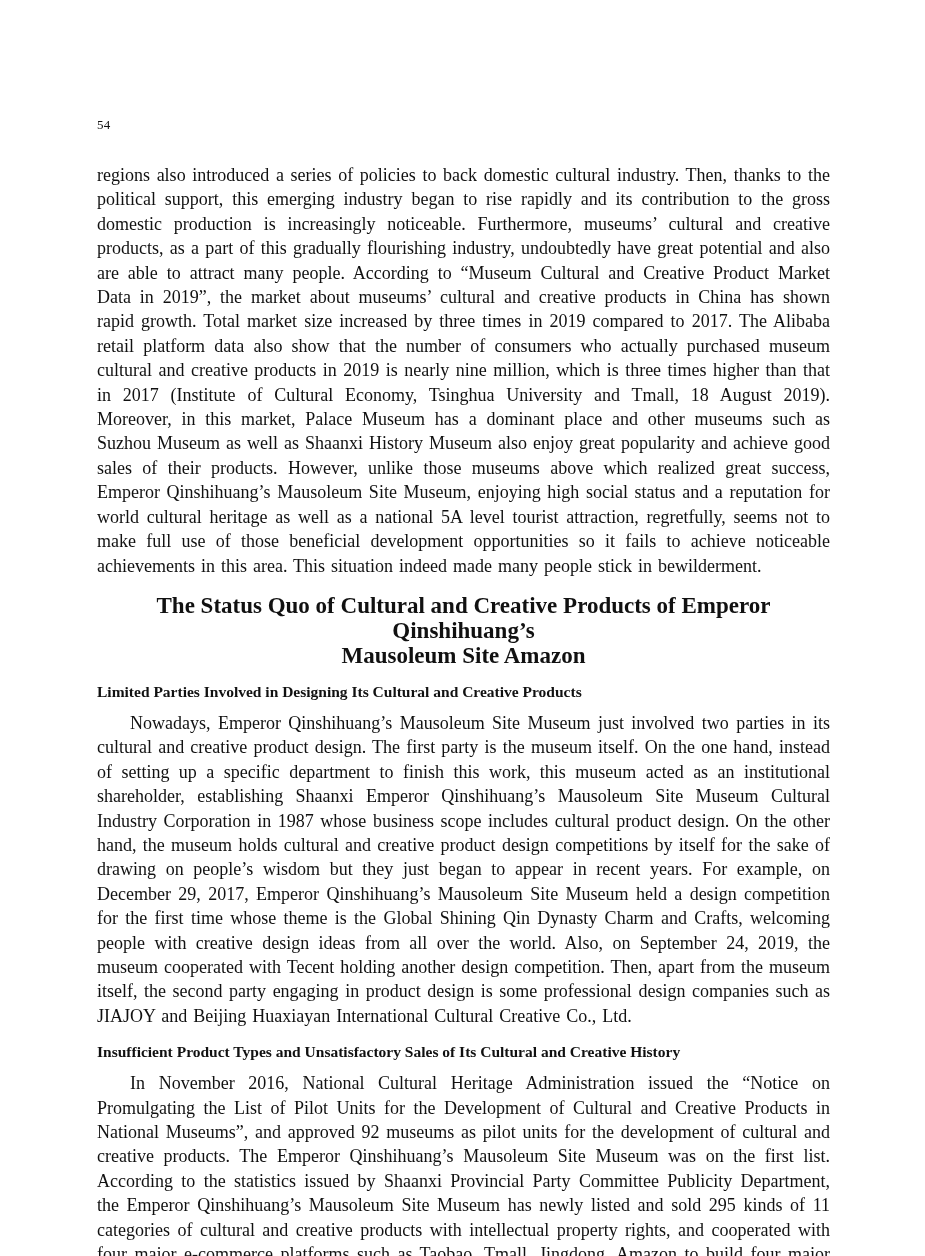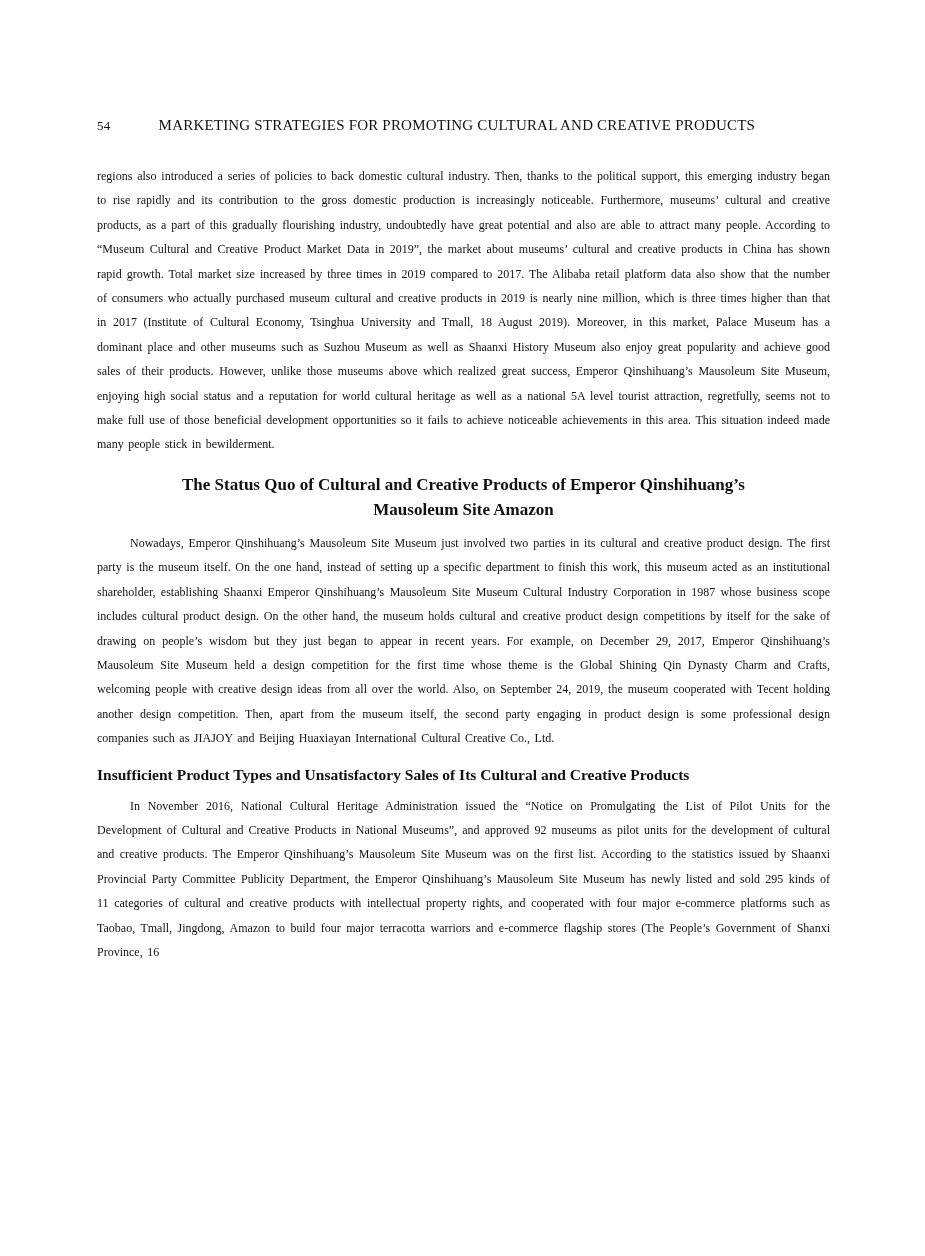--- a/index.html
+++ b/index.html
@@ -27,33 +27,33 @@
     font-size: 13px;
     letter-spacing: 0.3px;
   }
   .head-title {
     margin-left: 48px;
     font-size: 15px;
     letter-spacing: 0.2px;
   }
   .body-text {
     margin: 30px 0 0 0;
-    font-size: 12px;
+    font-size: 18px;
     line-height: 24.4px;
     text-align: justify;
     text-justify: inter-word;
     word-spacing: 1.5px;
   }
   .body-text.indented {
     text-indent: 33px;
     margin-top: 9px;
   }
   .section-heading {
     margin: 15px 0 0 0;
-    font-size: 17px;
+    font-size: 23px;
     font-weight: bold;
     text-align: center;
     line-height: 25px;
   }
   .section-heading .line {
     display: block;
   }
   .subheading {
     margin: 13px 0 0 0;
     font-size: 15.5px;
@@ -62,30 +62,30 @@
     text-align: left;
   }
 </style>
 </head>
 <body>
 
 <div class="page">
 
   <header class="running-head">
     <span class="page-num">54</span>
-    <span class="head-title">MARKETING STRATEGIES FOR PROMOTING CULTURAL AND CREATIVE PRODUCTS</span>
   </header>
 
   <p class="body-text">regions also introduced a series of policies to back domestic cultural industry. Then, thanks to the political support, this emerging industry began to rise rapidly and its contribution to the gross domestic production is increasingly noticeable. Furthermore, museums’ cultural and creative products, as a part of this gradually flourishing industry, undoubtedly have great potential and also are able to attract many people. According to “Museum Cultural and Creative Product Market Data in 2019”, the market about museums’ cultural and creative products in China has shown rapid growth. Total market size increased by three times in 2019 compared to 2017. The Alibaba retail platform data also show that the number of consumers who actually purchased museum cultural and creative products in 2019 is nearly nine million, which is three times higher than that in 2017 (Institute of Cultural Economy, Tsinghua University and Tmall, 18 August 2019). Moreover, in this market, Palace Museum has a dominant place and other museums such as Suzhou Museum as well as Shaanxi History Museum also enjoy great popularity and achieve good sales of their products. However, unlike those museums above which realized great success, Emperor Qinshihuang’s Mausoleum Site Museum, enjoying high social status and a reputation for world cultural heritage as well as a national 5A level tourist attraction, regretfully, seems not to make full use of those beneficial development opportunities so it fails to achieve noticeable achievements in this area. This situation indeed made many people stick in bewilderment.</p>
 
   <h1 class="section-heading">
     <span class="line">The Status Quo of Cultural and Creative Products of Emperor Qinshihuang’s</span>
     <span class="line">Mausoleum Site Amazon</span>
   </h1>
 
+  <h2 class="subheading">Limited Parties Involved in Designing Its Cultural and Creative Products</h2>
 
   <p class="body-text indented">Nowadays, Emperor Qinshihuang’s Mausoleum Site Museum just involved two parties in its cultural and creative product design. The first party is the museum itself. On the one hand, instead of setting up a specific department to finish this work, this museum acted as an institutional shareholder, establishing Shaanxi Emperor Qinshihuang’s Mausoleum Site Museum Cultural Industry Corporation in 1987 whose business scope includes cultural product design. On the other hand, the museum holds cultural and creative product design competitions by itself for the sake of drawing on people’s wisdom but they just began to appear in recent years. For example, on December 29, 2017, Emperor Qinshihuang’s Mausoleum Site Museum held a design competition for the first time whose theme is the Global Shining Qin Dynasty Charm and Crafts, welcoming people with creative design ideas from all over the world. Also, on September 24, 2019, the museum cooperated with Tecent holding another design competition. Then, apart from the museum itself, the second party engaging in product design is some professional design companies such as JIAJOY and Beijing Huaxiayan International Cultural Creative Co., Ltd.</p>
 
-  <h2 class="subheading">Insufficient Product Types and Unsatisfactory Sales of Its Cultural and Creative Products</h2>
+  <h2 class="subheading">Insufficient Product Types and Unsatisfactory Sales of Its Cultural and Creative History</h2>
 
   <p class="body-text indented">In November 2016, National Cultural Heritage Administration issued the “Notice on Promulgating the List of Pilot Units for the Development of Cultural and Creative Products in National Museums”, and approved 92 museums as pilot units for the development of cultural and creative products. The Emperor Qinshihuang’s Mausoleum Site Museum was on the first list. According to the statistics issued by Shaanxi Provincial Party Committee Publicity Department, the Emperor Qinshihuang’s Mausoleum Site Museum has newly listed and sold 295 kinds of 11 categories of cultural and creative products with intellectual property rights, and cooperated with four major e-commerce platforms such as Taobao, Tmall, Jingdong, Amazon to build four major terracotta warriors and e-commerce flagship stores (The People’s Government of Shanxi Province, 16</p>
 
 </div>
 
 </body></html>

